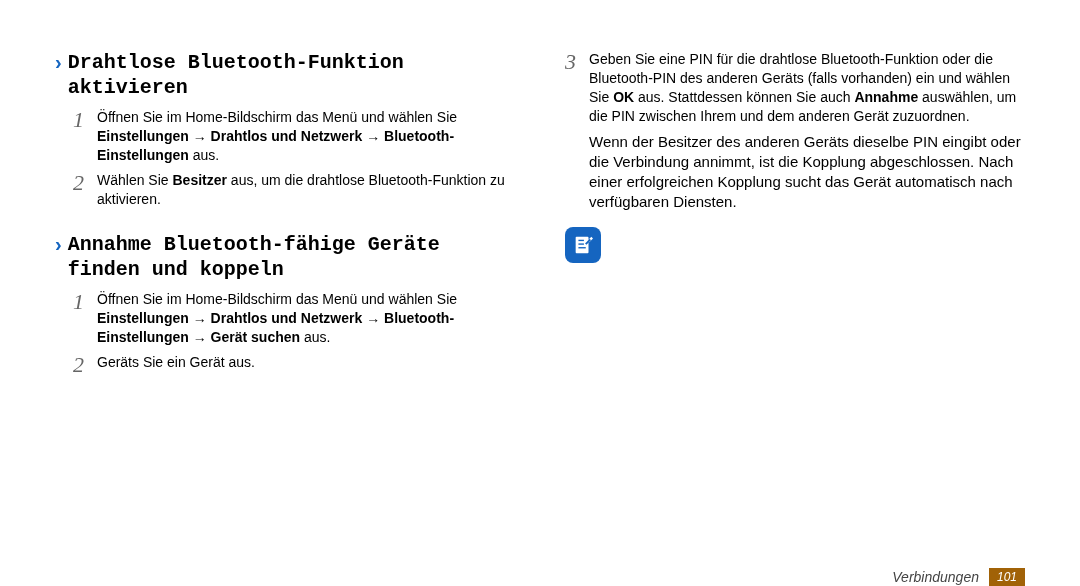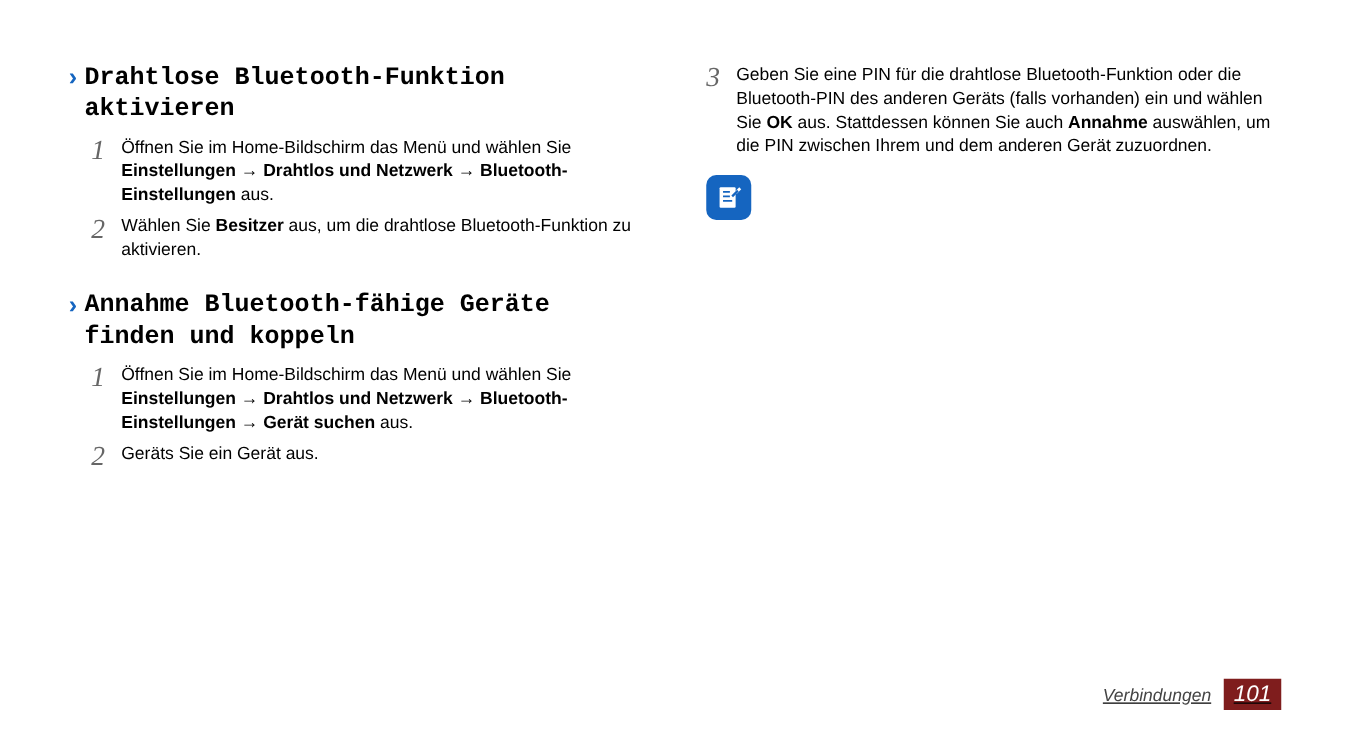--- a/index.html
+++ b/index.html
@@ -88,35 +88,34 @@
     margin-top: 2px;
   }
   .note-icon svg { width: 22px; height: 22px; }
   .note-text {
     flex: 1;
     font-size: 15px;
     line-height: 1.35;
   }
   .footer {
     position: absolute;
-    bottom: 18px;
+    bottom: 0;
     right: 55px;
     display: flex;
     align-items: center;
     gap: 10px;
     font-size: 14px;
-    text-decoration: underline;
   }
   .footer-label { font-style: italic; color: #444; }
   .footer-page {
-    background: #7f1d1d;
+    background: #a16207;
     color: #fff;
     padding: 2px 8px;
     font-style: italic;
-    font-size: 18px;
+    font-size: 12px;
   }
   .section2 { margin-top: 18px; }
 </style>
 </head>
 <body>
 
 <div class="page">
 
   <div class="col">
 
@@ -152,20 +151,21 @@
 
   </div>
 
   <div class="col">
 
     <div class="step" style="padding-left:0">
       <div class="step-num">3</div>
       <div class="step-body">Geben Sie eine PIN für die drahtlose Bluetooth-Funktion oder die Bluetooth-PIN des anderen Geräts (falls vorhanden) ein und wählen Sie <strong>OK</strong> aus. Stattdessen können Sie auch <strong>Annahme</strong> auswählen, um die PIN zwischen Ihrem und dem anderen Gerät zuzuordnen.</div>
     </div>
 
+    <div class="para right-para" style="padding-left:24px">Wenn der Besitzer des anderen Geräts dieselbe PIN eingibt oder die Verbindung annimmt, ist die Kopplung abgeschlossen. Nach einer erfolgreichen Kopplung sucht das Gerät automatisch nach verfügbaren Diensten.</div>
 
     <div class="note-row">
       <div class="note-icon">
         <svg viewBox="0 0 24 24" fill="none" stroke="#fff" stroke-width="2">
           <rect x="4" y="3" width="14" height="18" rx="1" fill="#fff" stroke="none"></rect>
           <path d="M18 8 L22 4" stroke="#fff" stroke-width="2.5"></path>
           <path d="M15 11 L20 6" stroke="#1565c0" stroke-width="2"></path>
           <line x1="7" y1="7" x2="13" y2="7" stroke="#1565c0" stroke-width="1.5"></line>
           <line x1="7" y1="11" x2="13" y2="11" stroke="#1565c0" stroke-width="1.5"></line>
           <line x1="7" y1="15" x2="15" y2="15" stroke="#1565c0" stroke-width="1.5"></line>

